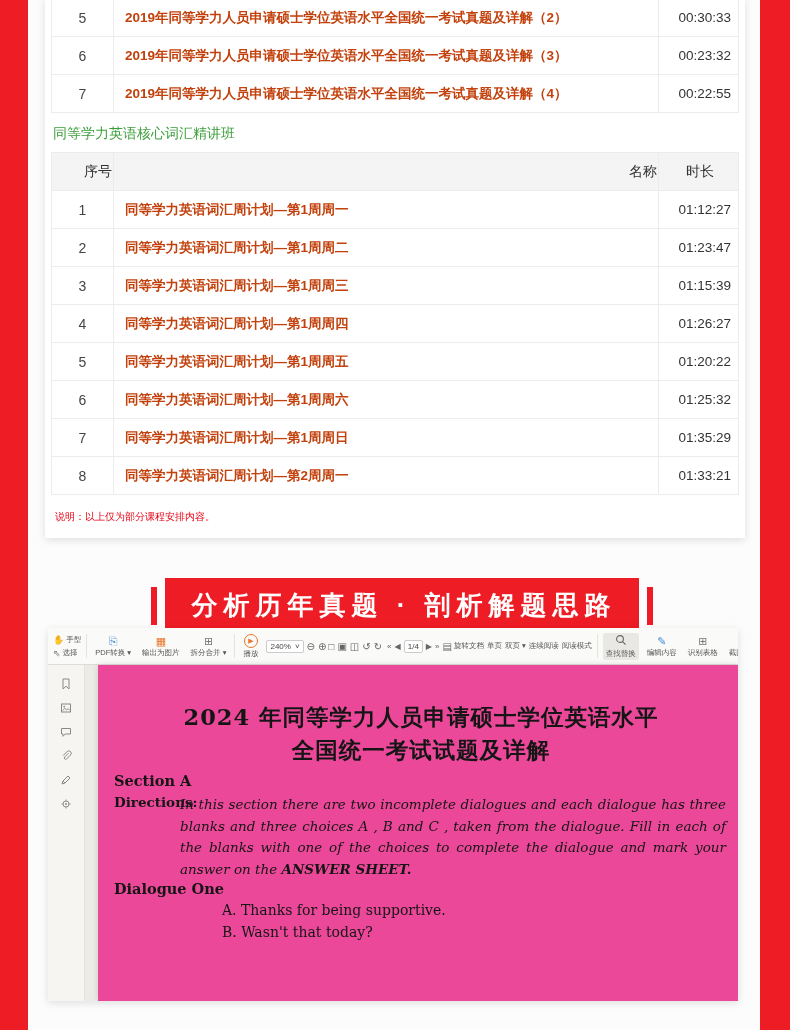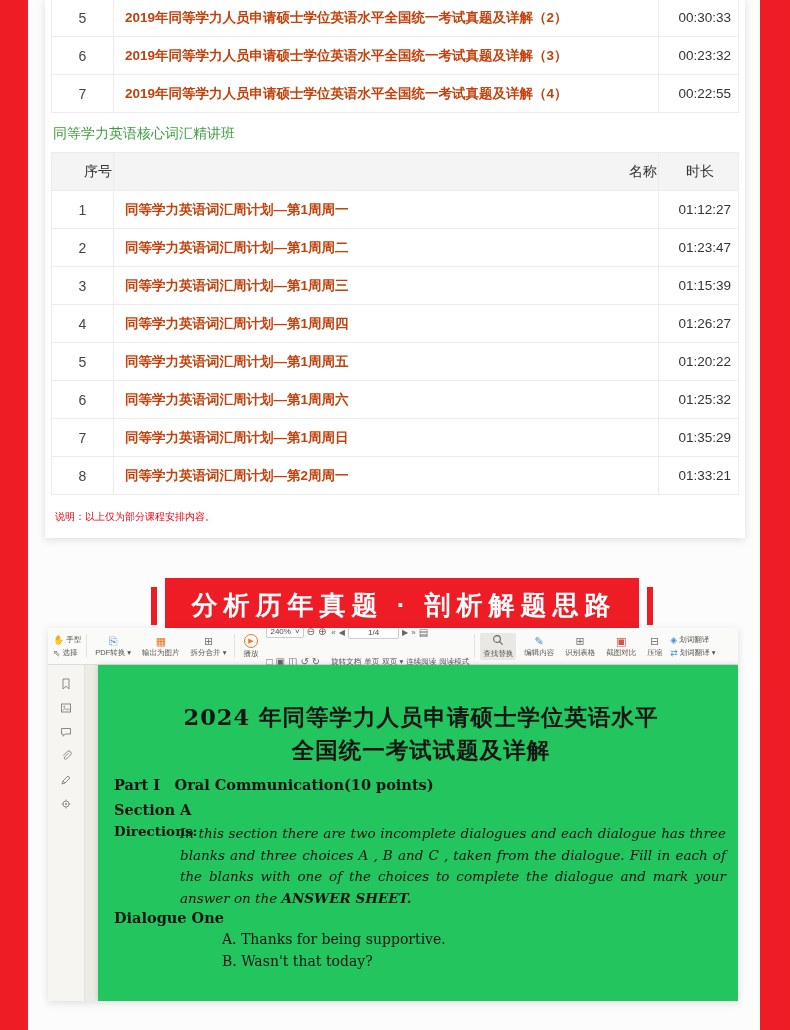--- a/index.html
+++ b/index.html
@@ -36,36 +36,36 @@
   #pdf-card{left:48px;top:628px;width:690px;height:373px;display:flex;flex-direction:column;overflow:hidden;}
   .toolbar{height:36px;flex:none;background:#fafaf8;border-bottom:1px solid #dddcd6;
            display:flex;align-items:center;gap:5px;padding:0 5px;font-size:7.5px;color:#555;white-space:nowrap;}
   .tb-divider{width:1px;height:24px;background:#e4e3dd;flex:none;}
   .tb-big{display:flex;flex-direction:column;align-items:center;justify-content:center;gap:1px;padding:1px 3px;border-radius:2px;}
   .tb-big .tb-ico{font-size:11px;line-height:12px;}
   .tb-big.active{background:#e9e8e4;}
   .tb-stack{display:flex;flex-direction:column;gap:3px;}
   .tb-mini{display:flex;align-items:center;gap:2px;font-size:7.5px;}
   .tb-mini .tb-ico{font-size:9px;}
-  .tb-col{display:flex;flex-direction:column;gap:18px;}
+  .tb-col{display:flex;flex-direction:row;gap:2px;}
   .tb-row{display:flex;align-items:center;gap:3px;}
   .zoombox{border:1px solid #ccc;background:#fff;border-radius:2px;font-size:8px;padding:1px 3px;display:flex;gap:4px;align-items:center;color:#444;}
-  .pagebox{border:1px solid #ccc;background:#fff;border-radius:2px;font-size:8px;padding:1px 19px;color:#444;}
+  .pagebox{border:1px solid #ccc;background:#fff;border-radius:2px;font-size:8px;padding:1px 3px;color:#444;}
   .navglyph{font-size:8px;color:#666;}
   .miniglyph{font-size:10px;color:#666;}
   .play-ico{width:12px;height:12px;border:1px solid #e8762c;border-radius:50%;color:#e8762c;font-size:7px;
             display:flex;align-items:center;justify-content:center;}
   .c-blue{color:#4a90d9;} .c-orange{color:#e8762c;} .c-red{color:#d9534a;} .c-gray{color:#777;}
 
   .viewer{flex:1;display:flex;background:#ecebe6;min-height:0;}
   .vsidebar{width:36px;flex:none;background:#f6f5f1;border-right:1px solid #e5e3dd;
             display:flex;flex-direction:column;align-items:center;gap:12px;padding-top:13px;}
   .vsidebar svg{display:block;}
   .pagewrap{flex:1;padding-left:13px;min-width:0;}
-  .docpage{background:#22c55e;height:100%;box-shadow:0 0 6px rgba(0,0,0,.15);box-sizing:border-box;
+  .docpage{background:#ec4899;height:100%;box-shadow:0 0 6px rgba(0,0,0,.15);box-sizing:border-box;
            padding:36px 10px 8px 16px;font-family:"DejaVu Serif","Liberation Serif",serif;color:#151515;}
   .doc-title{text-align:center;font-weight:bold;font-size:22.5px;line-height:1.45;letter-spacing:1px;}
   .paper-line{text-align:center;font-weight:bold;font-size:16px;margin-top:3px;}
   .minutes-line{text-align:center;font-weight:bold;font-size:14px;margin-top:3px;}
   .part-line{font-weight:bold;font-size:14.5px;margin-top:10px;}
   .section-line{font-weight:bold;font-size:14.5px;margin-top:6px;}
   .directions{display:flex;margin-top:5px;font-size:13.5px;}
   .dir-label{font-weight:bold;flex:none;width:66px;}
   .dir-text{font-style:italic;line-height:21.5px;text-align:justify;padding-right:2px;}
   .dir-text b{font-style:italic;}
@@ -317,21 +317,20 @@
             </svg>
           </span>
       </div>
 
       <div class="pagewrap">
         <div class="docpage">
           <div class="doc-title">
             <div>2024 年同等学力人员申请硕士学位英语水平</div>
             <div>全国统一考试试题及详解</div>
           </div>
-          <div class="part-line">Part Ⅰ　Oral Communication(10 points)</div>
           <div class="section-line">Section A</div>
           <div class="directions">
             <span class="dir-label">Directions:</span>
             <span class="dir-text"><span>In this section there are two incomplete dialogues and each dialogue has three blanks and three choices A , B and C , taken from the dialogue.  Fill in each of the blanks with one of the choices to complete the dialogue and mark your answer on the </span><b>ANSWER SHEET.</b></span>
           </div>
           <div class="dialogue-line">Dialogue One</div>
           <div class="opts">
             <div>A. Thanks for being supportive.</div>
             <div>B. Wasn't that today?</div>
 

